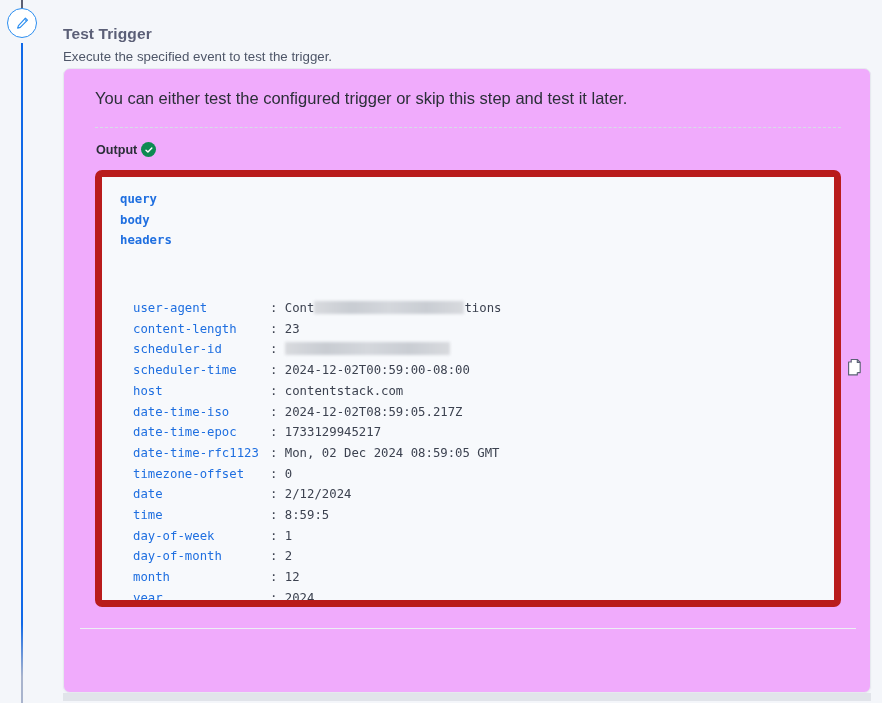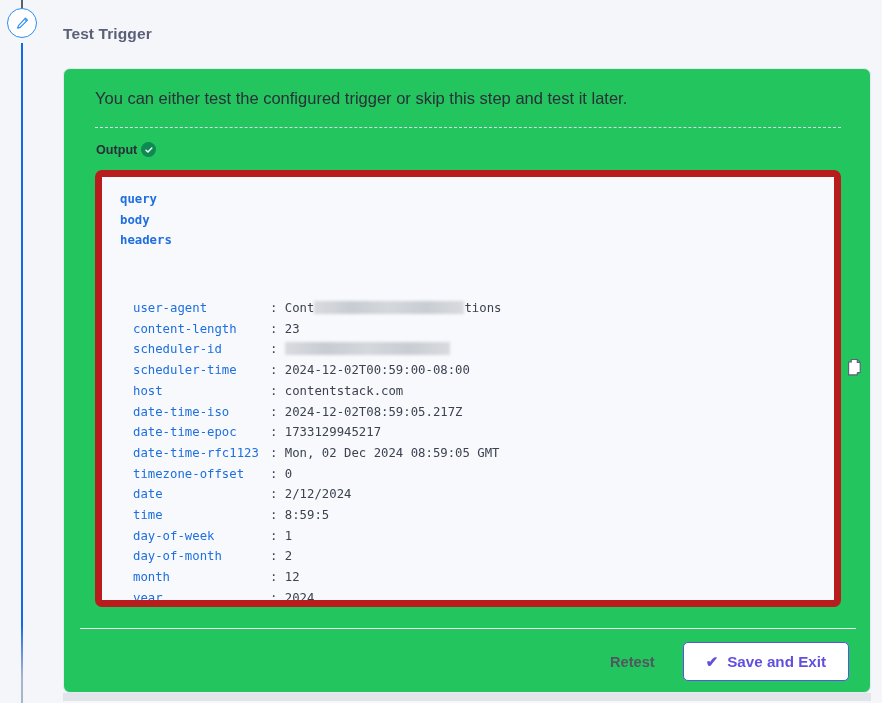--- a/index.html
+++ b/index.html
@@ -64,21 +64,21 @@
     margin: 0;
     line-height: 1.3;
   }
 
   
   .card {
     position: absolute;
     left: 63px; top: 68px;
     width: 808px;
     height: 625px;
-    background: #22c55e;
+    background: #f0abfc;
     border: 1px solid #e6e9ef;
     border-radius: 7px;
     box-shadow: 0 1px 2px rgba(30,40,70,0.04);
     overflow: hidden;
   }
   .card-shadow-strip {
     position: absolute;
     left: 63px;
     top: 693px;
     width: 808px;
@@ -219,20 +219,21 @@
       <svg width="15" height="15" viewBox="0 0 16 16">
         <path d="M11.1 2.2 L13.3 4.4 L5.6 12.1 L2.8 13 L3.7 10.2 Z" fill="none" stroke="#2c8ef0" stroke-width="1.25" stroke-linejoin="round"></path>
         <path d="M10.1 3.2 L12.3 5.4" fill="none" stroke="#2c8ef0" stroke-width="1.1"></path>
       </svg>
     </span>
   </div>
 </div>
 
 <div class="header">
   <div class="page-title">Test Trigger</div>
+  <div class="page-subtitle">Execute the specified event to test the trigger.</div>
 </div>
 
 <div class="card">
 
   <div class="card-headline">You can either test the configured trigger or skip this step and test it later.</div>
 
   <div class="dashed-sep"></div>
 
   <div class="output-label-row">
     <span class="output-label">Output</span>
@@ -249,23 +250,16 @@
 
   <div class="copy-icon">
     <svg width="18" height="20" viewBox="0 0 18 20">
       <path d="M6.2 2.5 H12.3 L15.2 5.4 V15.6 H6.2 Z" fill="#ffffff" stroke="#5b6275" stroke-width="1.15" stroke-linejoin="round"></path>
       <path d="M12.3 2.5 V5.4 H15.2" fill="none" stroke="#5b6275" stroke-width="1.15" stroke-linejoin="round"></path>
       <path d="M6.2 5.0 H3.6 V17.9 H12.3 V15.6" fill="#ffffff" stroke="#5b6275" stroke-width="1.15" stroke-linejoin="round"></path>
     </svg>
   </div>
 
   <div class="footer-sep"></div>
-  <div class="footer">
-    <button class="btn-retest">Retest</button>
-    <button class="btn-save">
-      <span class="tick">✔</span>
-      <span>Save and Exit</span>
-    </button>
-  </div>
 
 </div>
 
 <div class="card-shadow-strip"></div>
 
 </body></html>

